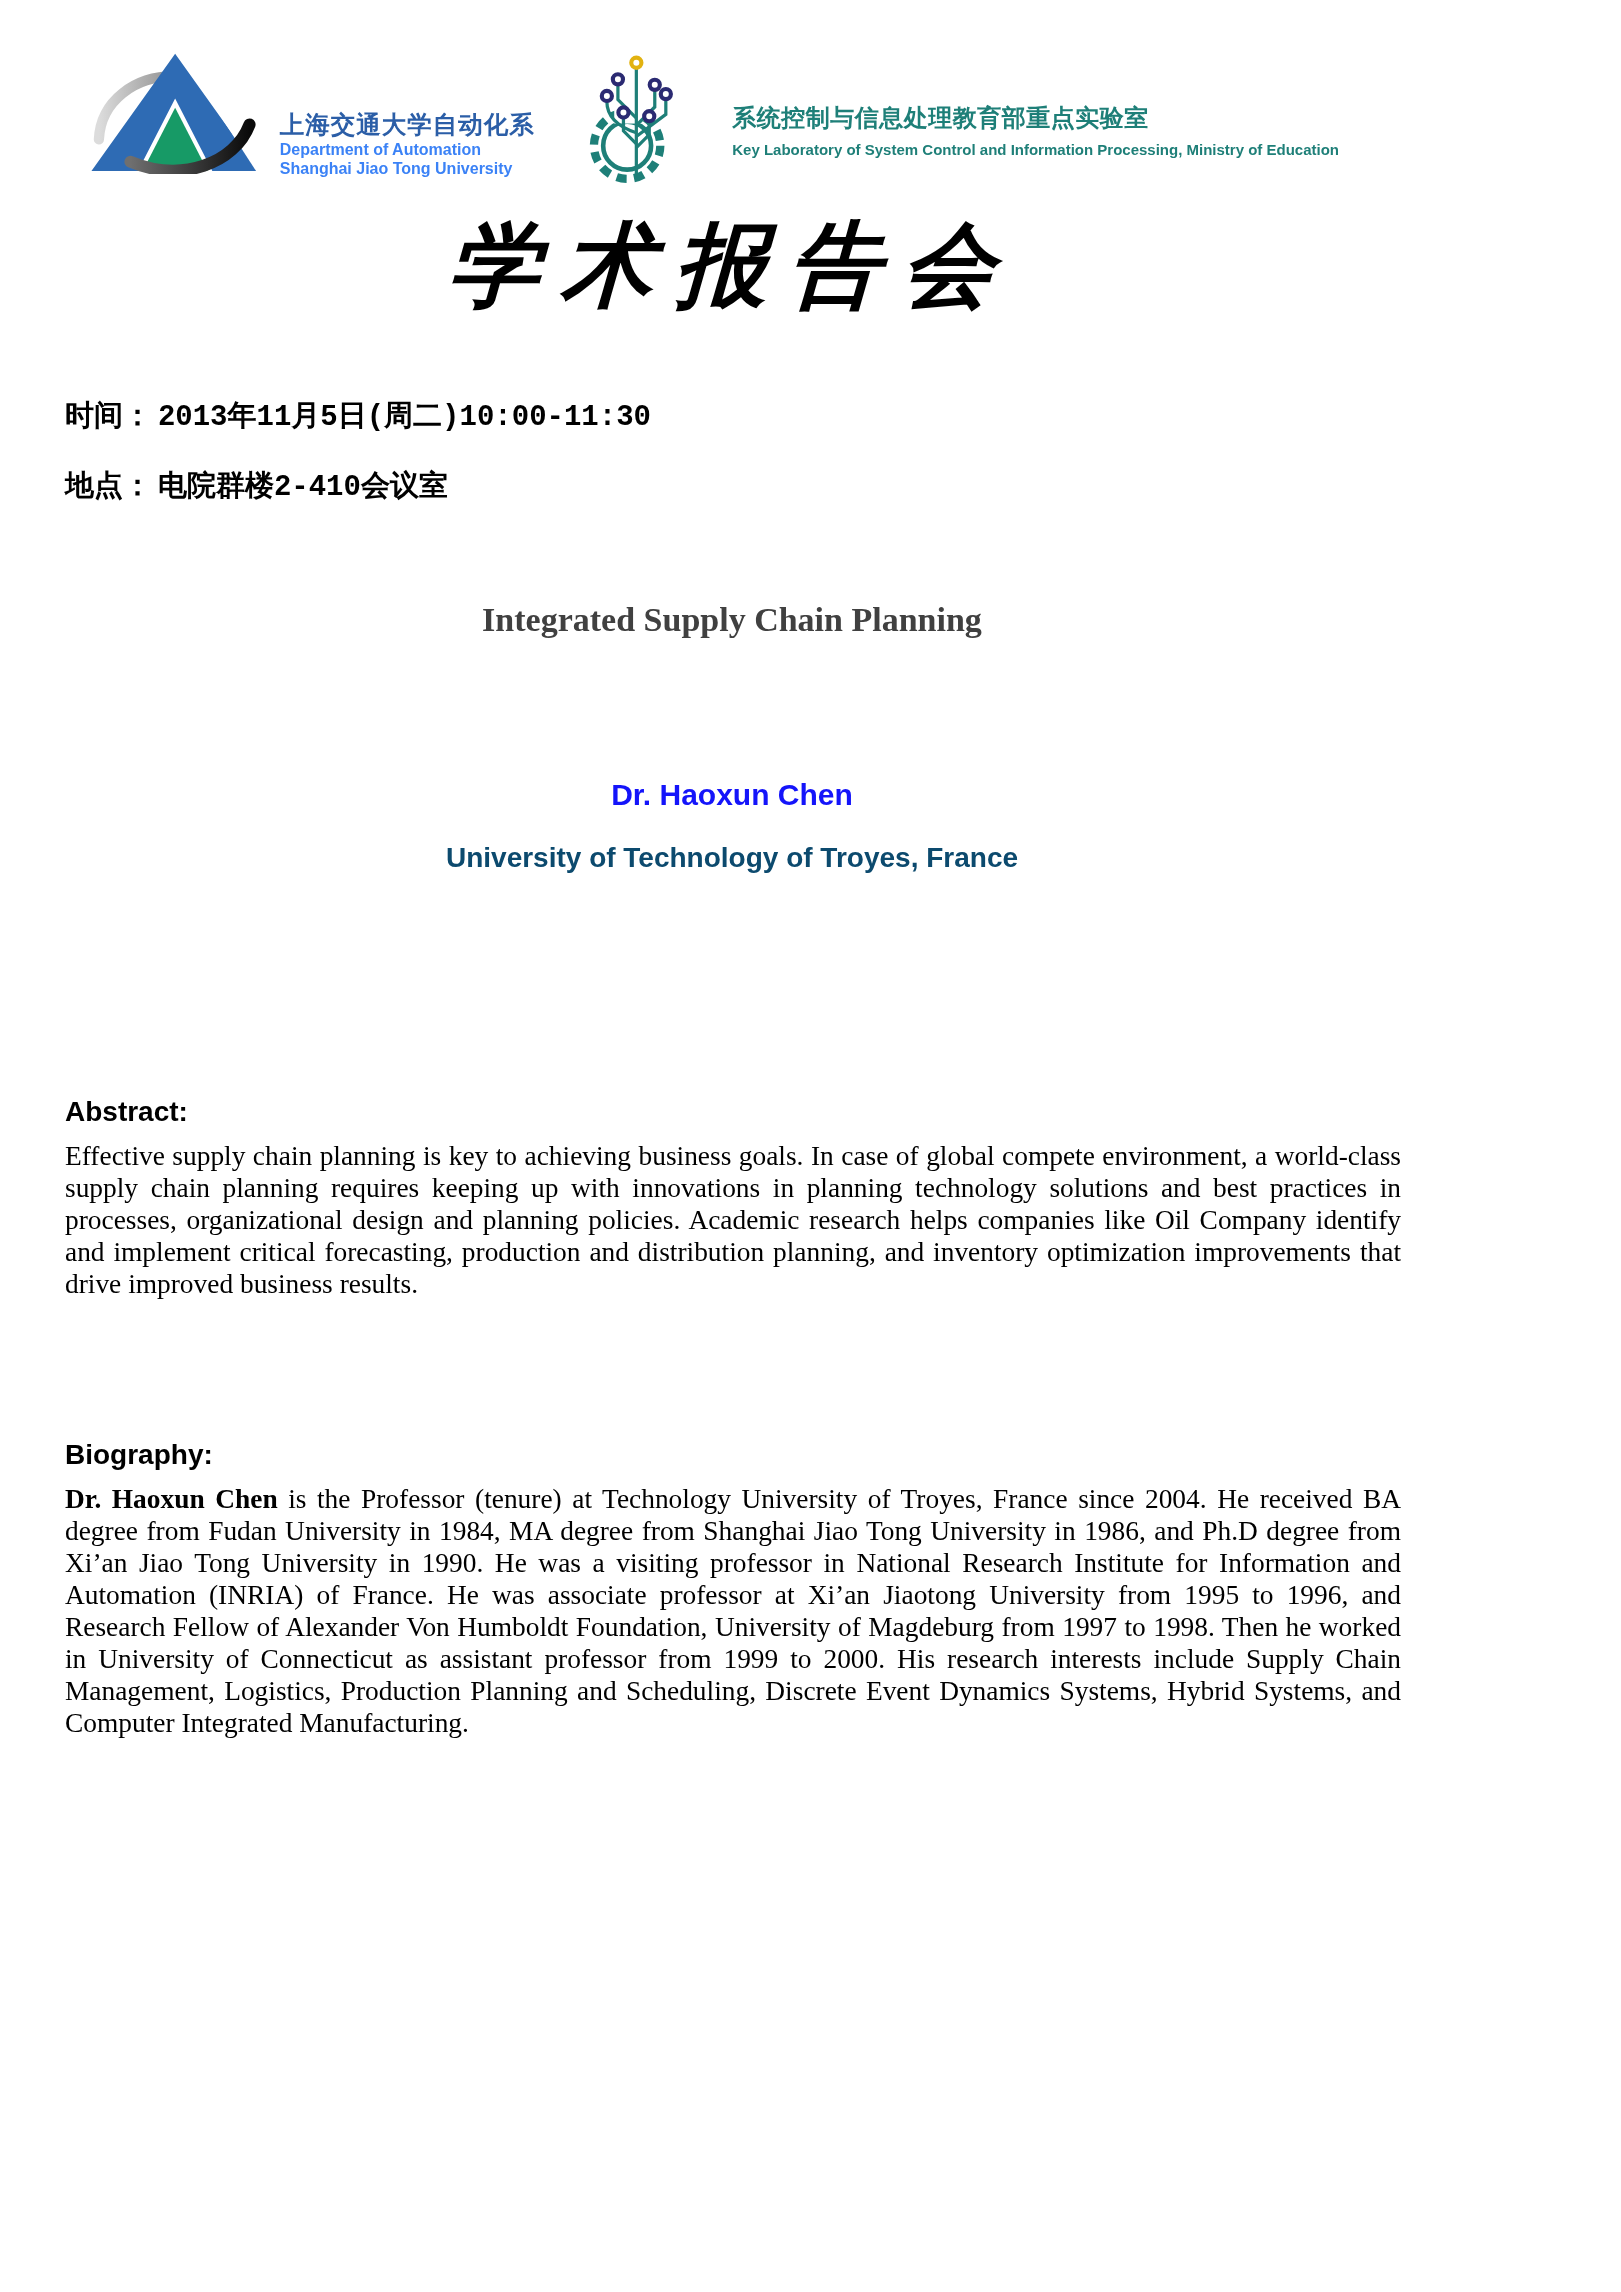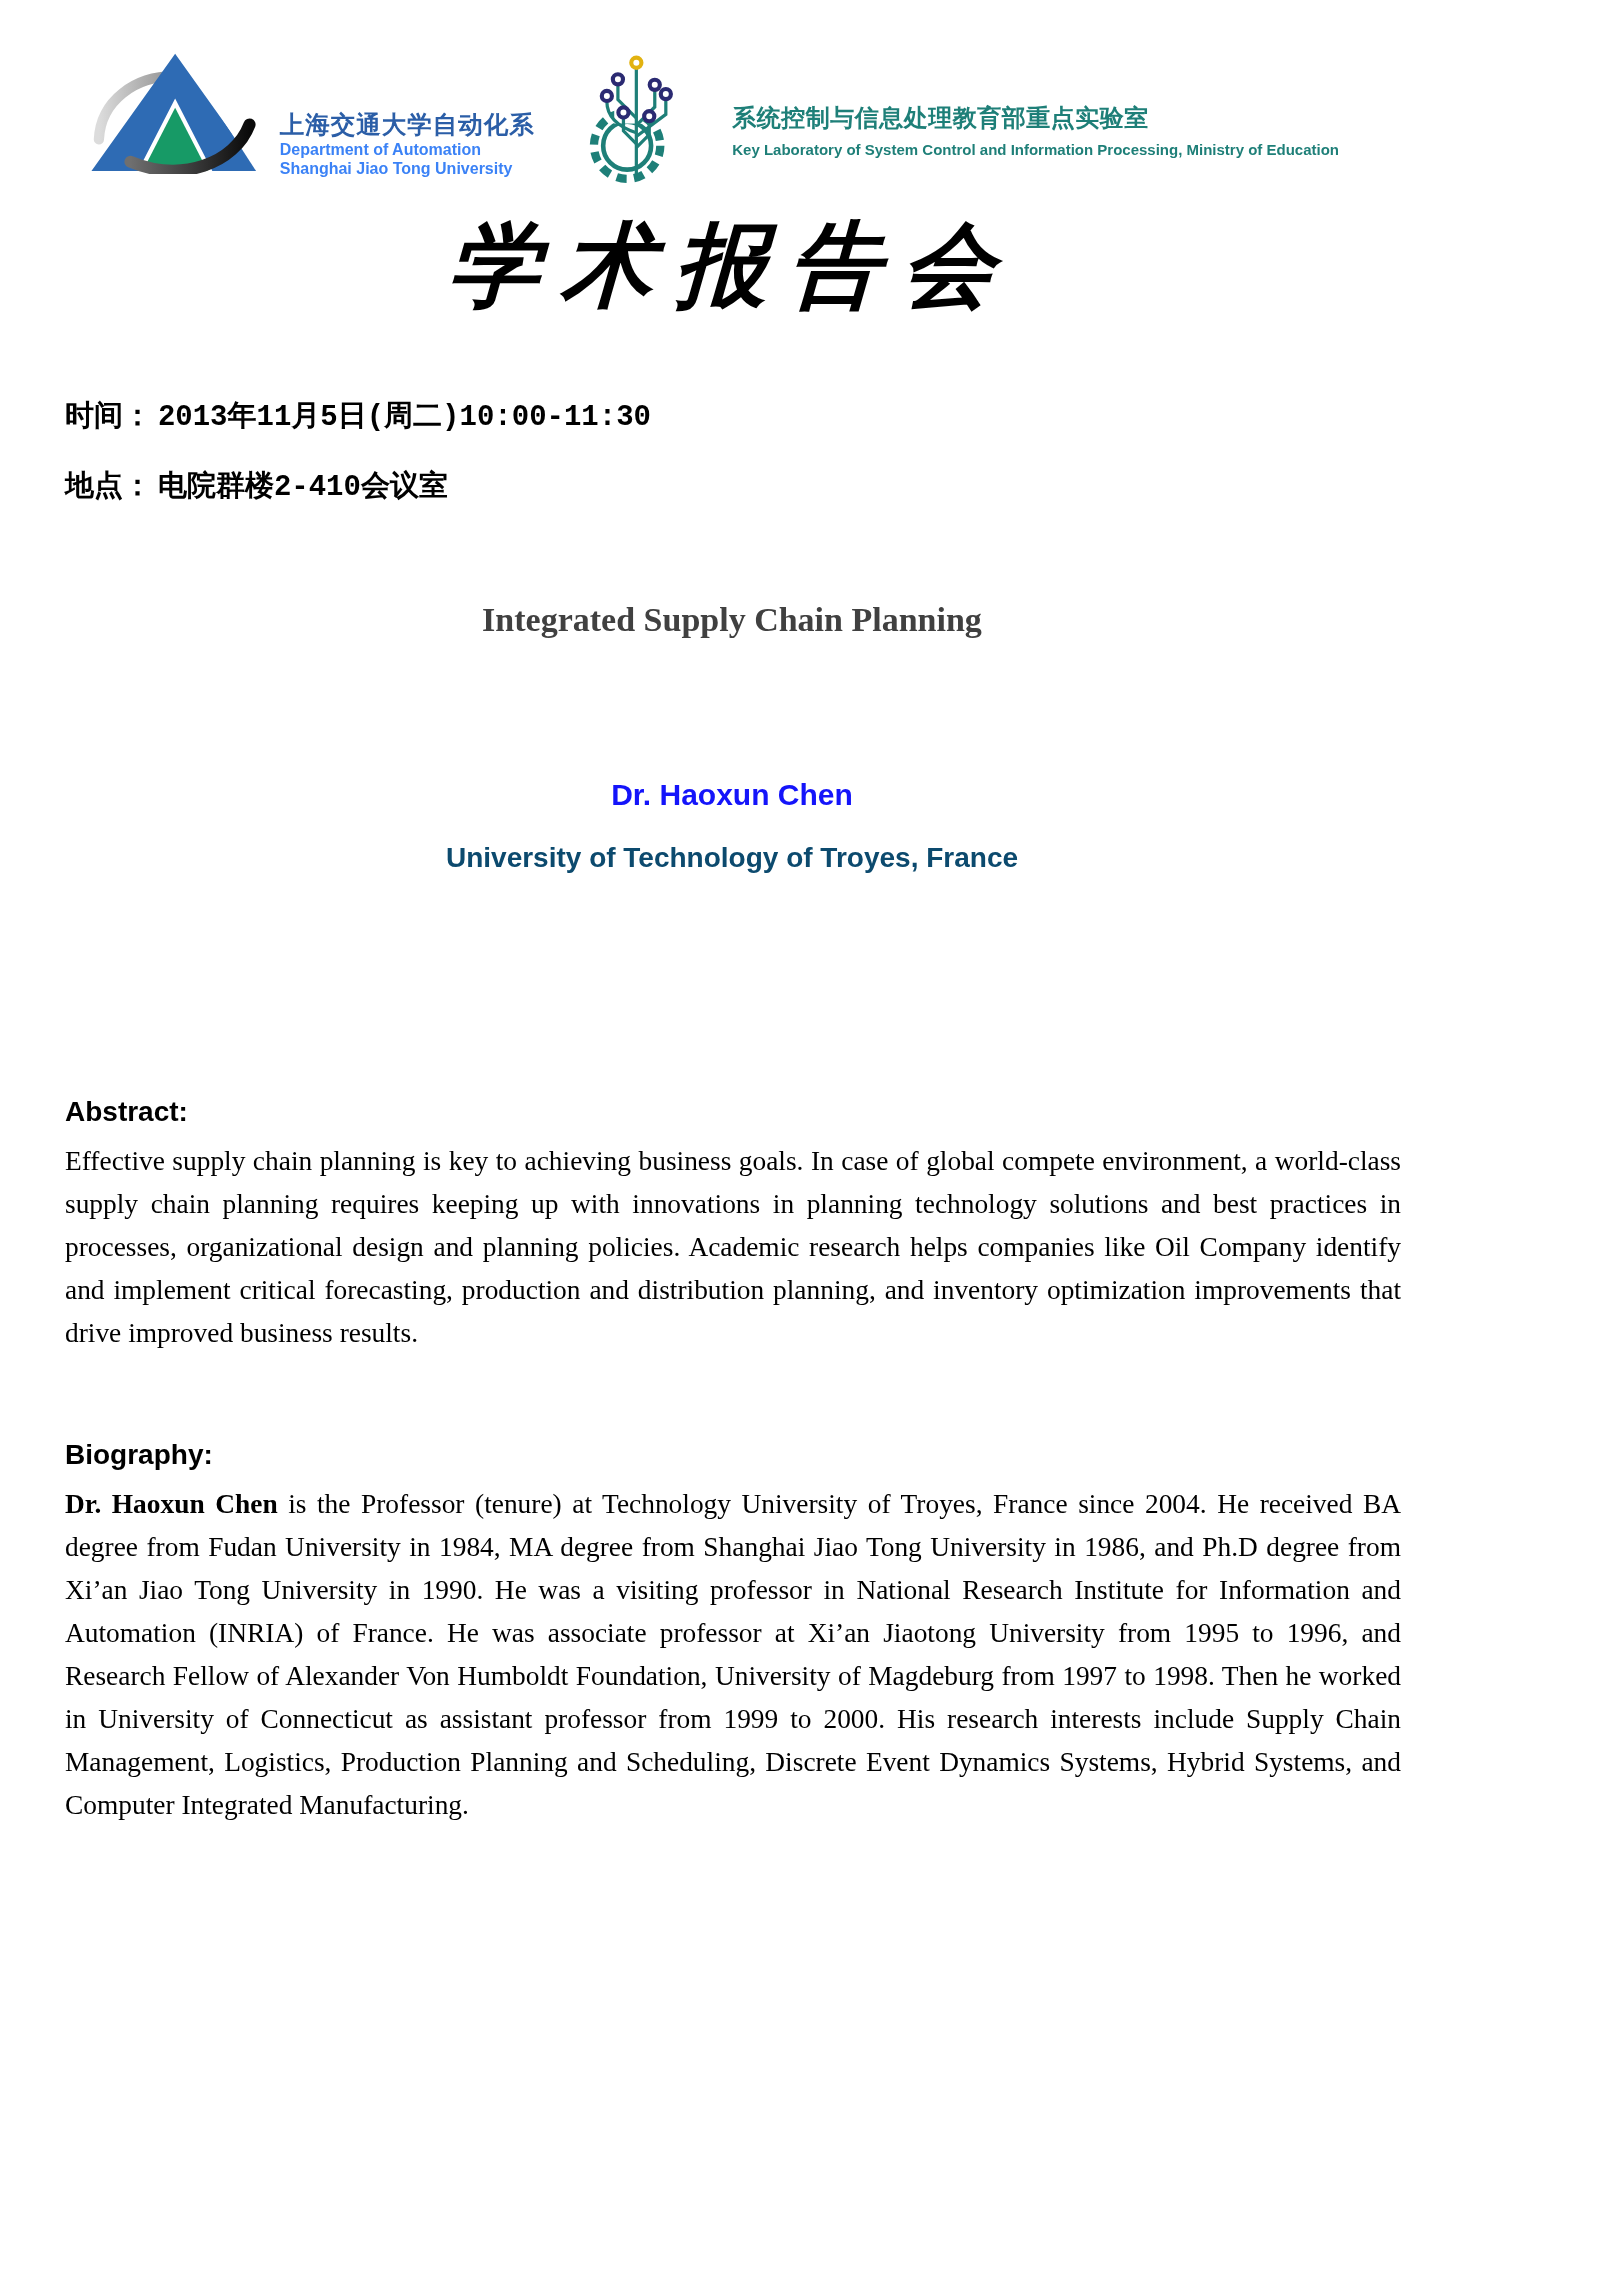--- a/index.html
+++ b/index.html
@@ -69,21 +69,21 @@
   .section { position:absolute; left:65px; right:63px; }
   .section-abstract { top:1096px; }
   .section-biography { top:1439px; }
   .section h2 {
     font-family:"Liberation Sans", sans-serif;
     font-weight:bold; font-size:28px;
     margin-bottom:11.8px;
   }
   .section p {
     font-family:"Liberation Serif", serif;
-    font-size:27.4px; line-height:43px;
+    font-size:27.4px; line-height:32px;
     text-align:justify;
   }
   .bio-lead { font-weight:bold; }
 </style>
 </head>
 <body>
 
 <div class="page">
 
   <div class="header-left">

